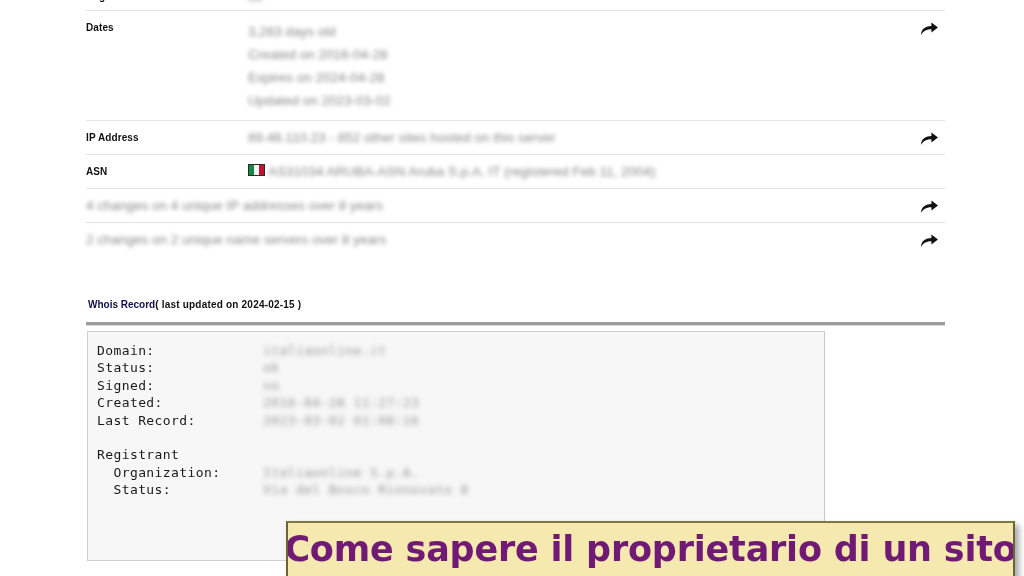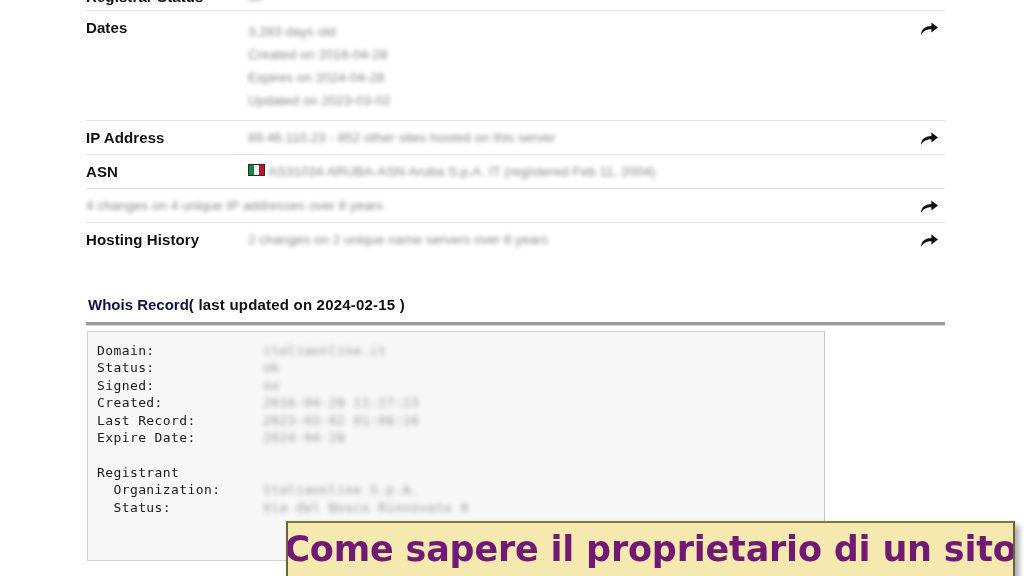--- a/index.html
+++ b/index.html
@@ -38,21 +38,21 @@
     display: flex;
     align-items: flex-start;
     border-top: 1px solid #e3e3e3;
     min-height: 34px;
     box-sizing: border-box;
   }
   .wrow:first-child { border-top: none; }
 
   .wrow .label {
     flex: 0 0 162px;
-    font-size: 15px;
+    font-size: 10px;
     font-weight: bold;
     color: #111111;
     letter-spacing: 0.1px;
     padding-top: 9px;
     line-height: 16px;
   }
 
   .wrow .value {
     flex: 1 1 auto;
     padding-top: 9px;
@@ -98,21 +98,21 @@
     height: 18px;
     color: #111111;
   }
   .share-icon svg { display: block; }
 
   
   .record-head {
     position: absolute;
     left: 88px;
     top: 296px;
-    font-size: 15px;
+    font-size: 10px;
     line-height: 18px;
     white-space: nowrap;
   }
   .record-head .t1 {
     font-weight: bold;
     color: #10104a;
   }
   .record-head .t2 {
     font-weight: bold;
     color: #111111;
@@ -237,21 +237,20 @@
     <div class="wrow">
       <div class="value tight">4 changes on 4 unique IP addresses over 8 years</div>
       <span class="share-icon">
         <svg viewBox="0 0 20 18" width="20" height="18" aria-hidden="true">
           <path d="M2 15 C2 8.5 7 6.2 12.4 6.0 L12.4 2.6 L19 7.6 L12.4 12.6 L12.4 9.2 C8 9.3 4.4 10.6 2 15 Z" fill="#111111"></path>
         </svg>
       </span>
     </div>
 
     <div class="wrow">
-      <div class="label">Hosting History</div>
       <div class="value tight">2 changes on 2 unique name servers over 8 years</div>
       <span class="share-icon">
         <svg viewBox="0 0 20 18" width="20" height="18" aria-hidden="true">
           <path d="M2 15 C2 8.5 7 6.2 12.4 6.0 L12.4 2.6 L19 7.6 L12.4 12.6 L12.4 9.2 C8 9.3 4.4 10.6 2 15 Z" fill="#111111"></path>
         </svg>
       </span>
     </div>
 
   </div>
 
@@ -277,24 +276,20 @@
         <span class="cval">no</span>
       </div>
       <div class="cline">
         <span class="ckey">Created:</span>
         <span class="cval">2016-04-28 11:27:23</span>
       </div>
       <div class="cline">
         <span class="ckey">Last Record:</span>
         <span class="cval">2023-03-02 01:08:16</span>
       </div>
-      <div class="cline">
-        <span class="ckey">Expire Date:</span>
-        <span class="cval">2024-04-28</span>
-      </div>
 
       <div class="cgap"></div>
 
       <div class="cline">
         <span class="ckey">Registrant</span>
         <span class="cval"></span>
       </div>
       <div class="cline">
         <span class="ckey">  Organization:</span>
         <span class="cval">Italiaonline S.p.A.</span>

